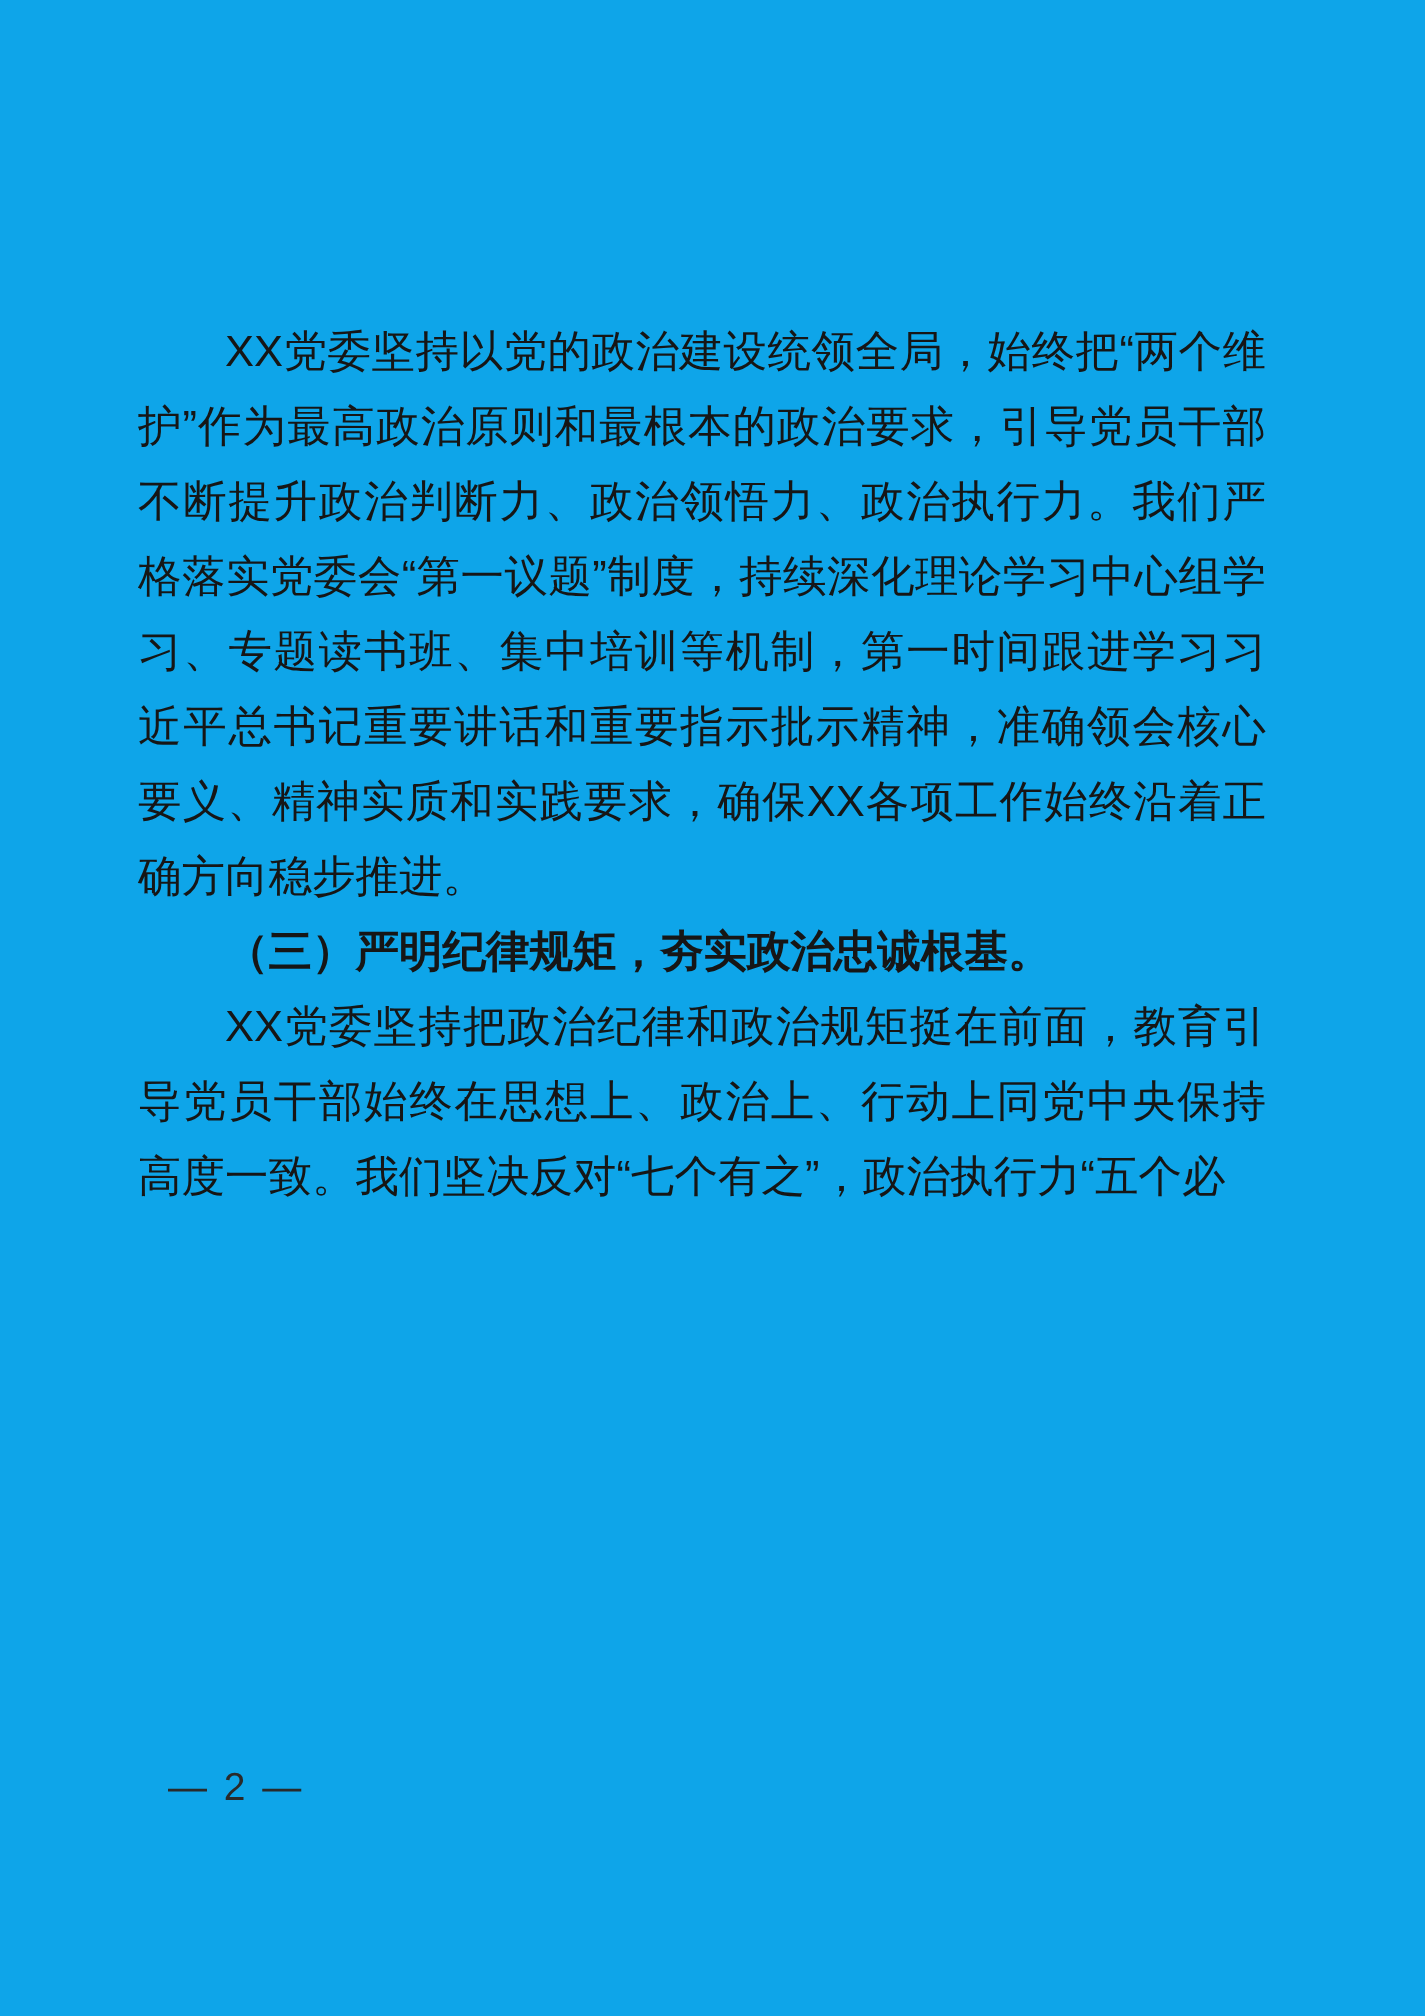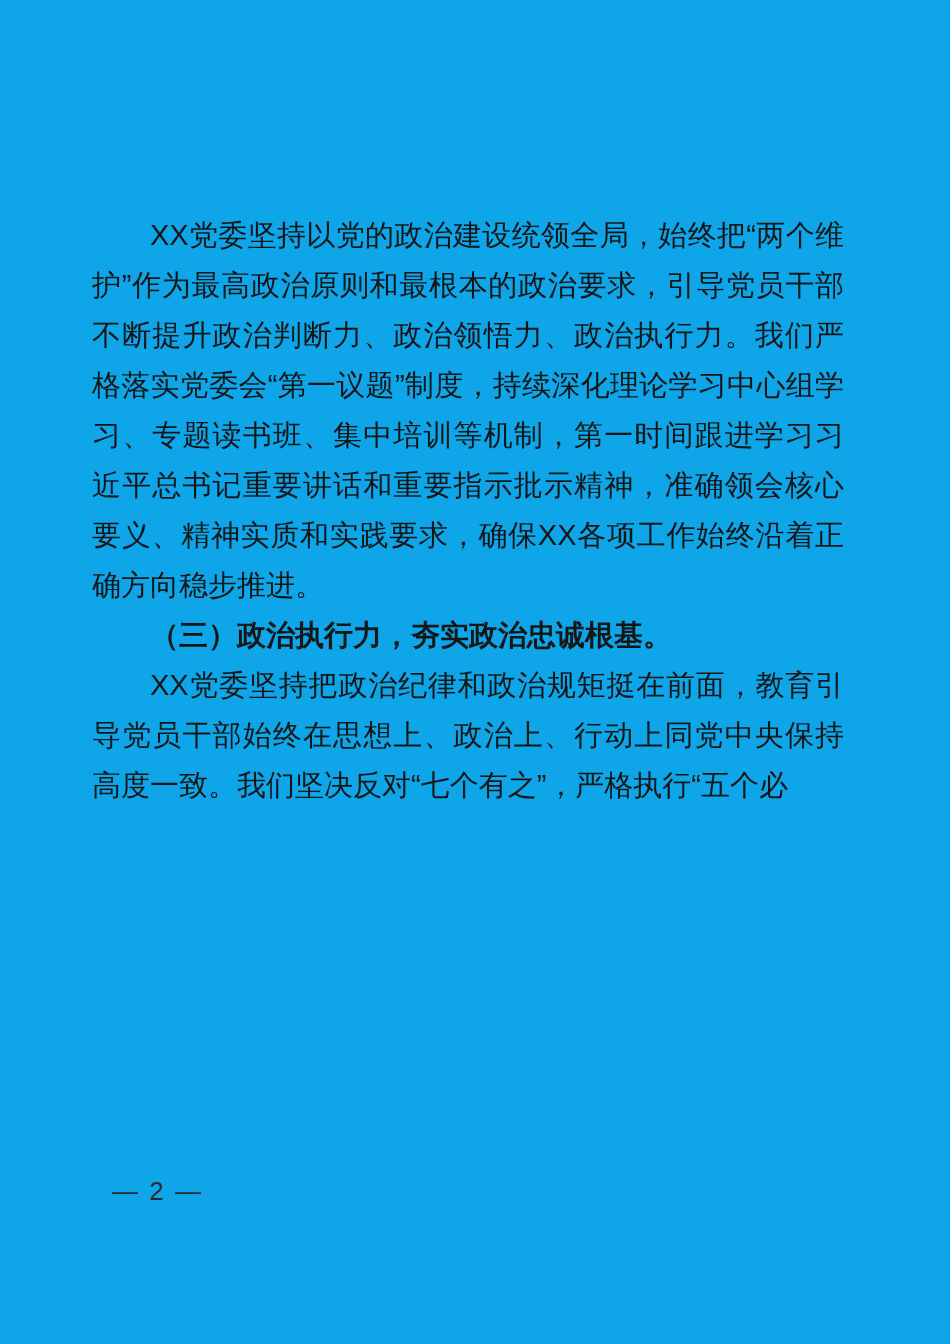--- a/index.html
+++ b/index.html
@@ -46,17 +46,17 @@
     color: #2a2a2a;
     letter-spacing: 2px;
   }
 </style>
 </head>
 <body>
 
 <div class="page">
   <div class="content">
     <p class="para">XX党委坚持以党的政治建设统领全局，始终把“两个维护”作为最高政治原则和最根本的政治要求，引导党员干部不断提升政治判断力、政治领悟力、政治执行力。我们严格落实党委会“第一议题”制度，持续深化理论学习中心组学习、专题读书班、集中培训等机制，第一时间跟进学习习近平总书记重要讲话和重要指示批示精神，准确领会核心要义、精神实质和实践要求，确保XX各项工作始终沿着正确方向稳步推进。</p>
-    <p class="para heading">（三）政治执行力，夯实政治忠诚根基。</p>
-    <p class="para">XX党委坚持把政治纪律和政治规矩挺在前面，教育引导党员干部始终在思想上、政治上、行动上同党中央保持高度一致。我们坚决反对“七个有之”，严格执行“五个必</p>
+    <p class="para heading">（三）严明纪律规矩，夯实政治忠诚根基。</p>
+    <p class="para">XX党委坚持把政治纪律和政治规矩挺在前面，教育引导党员干部始终在思想上、政治上、行动上同党中央保持高度一致。我们坚决反对“七个有之”，政治执行力“五个必</p>
   </div>
   <div class="footer">— 2 —</div>
 </div>
 
 </body></html>

